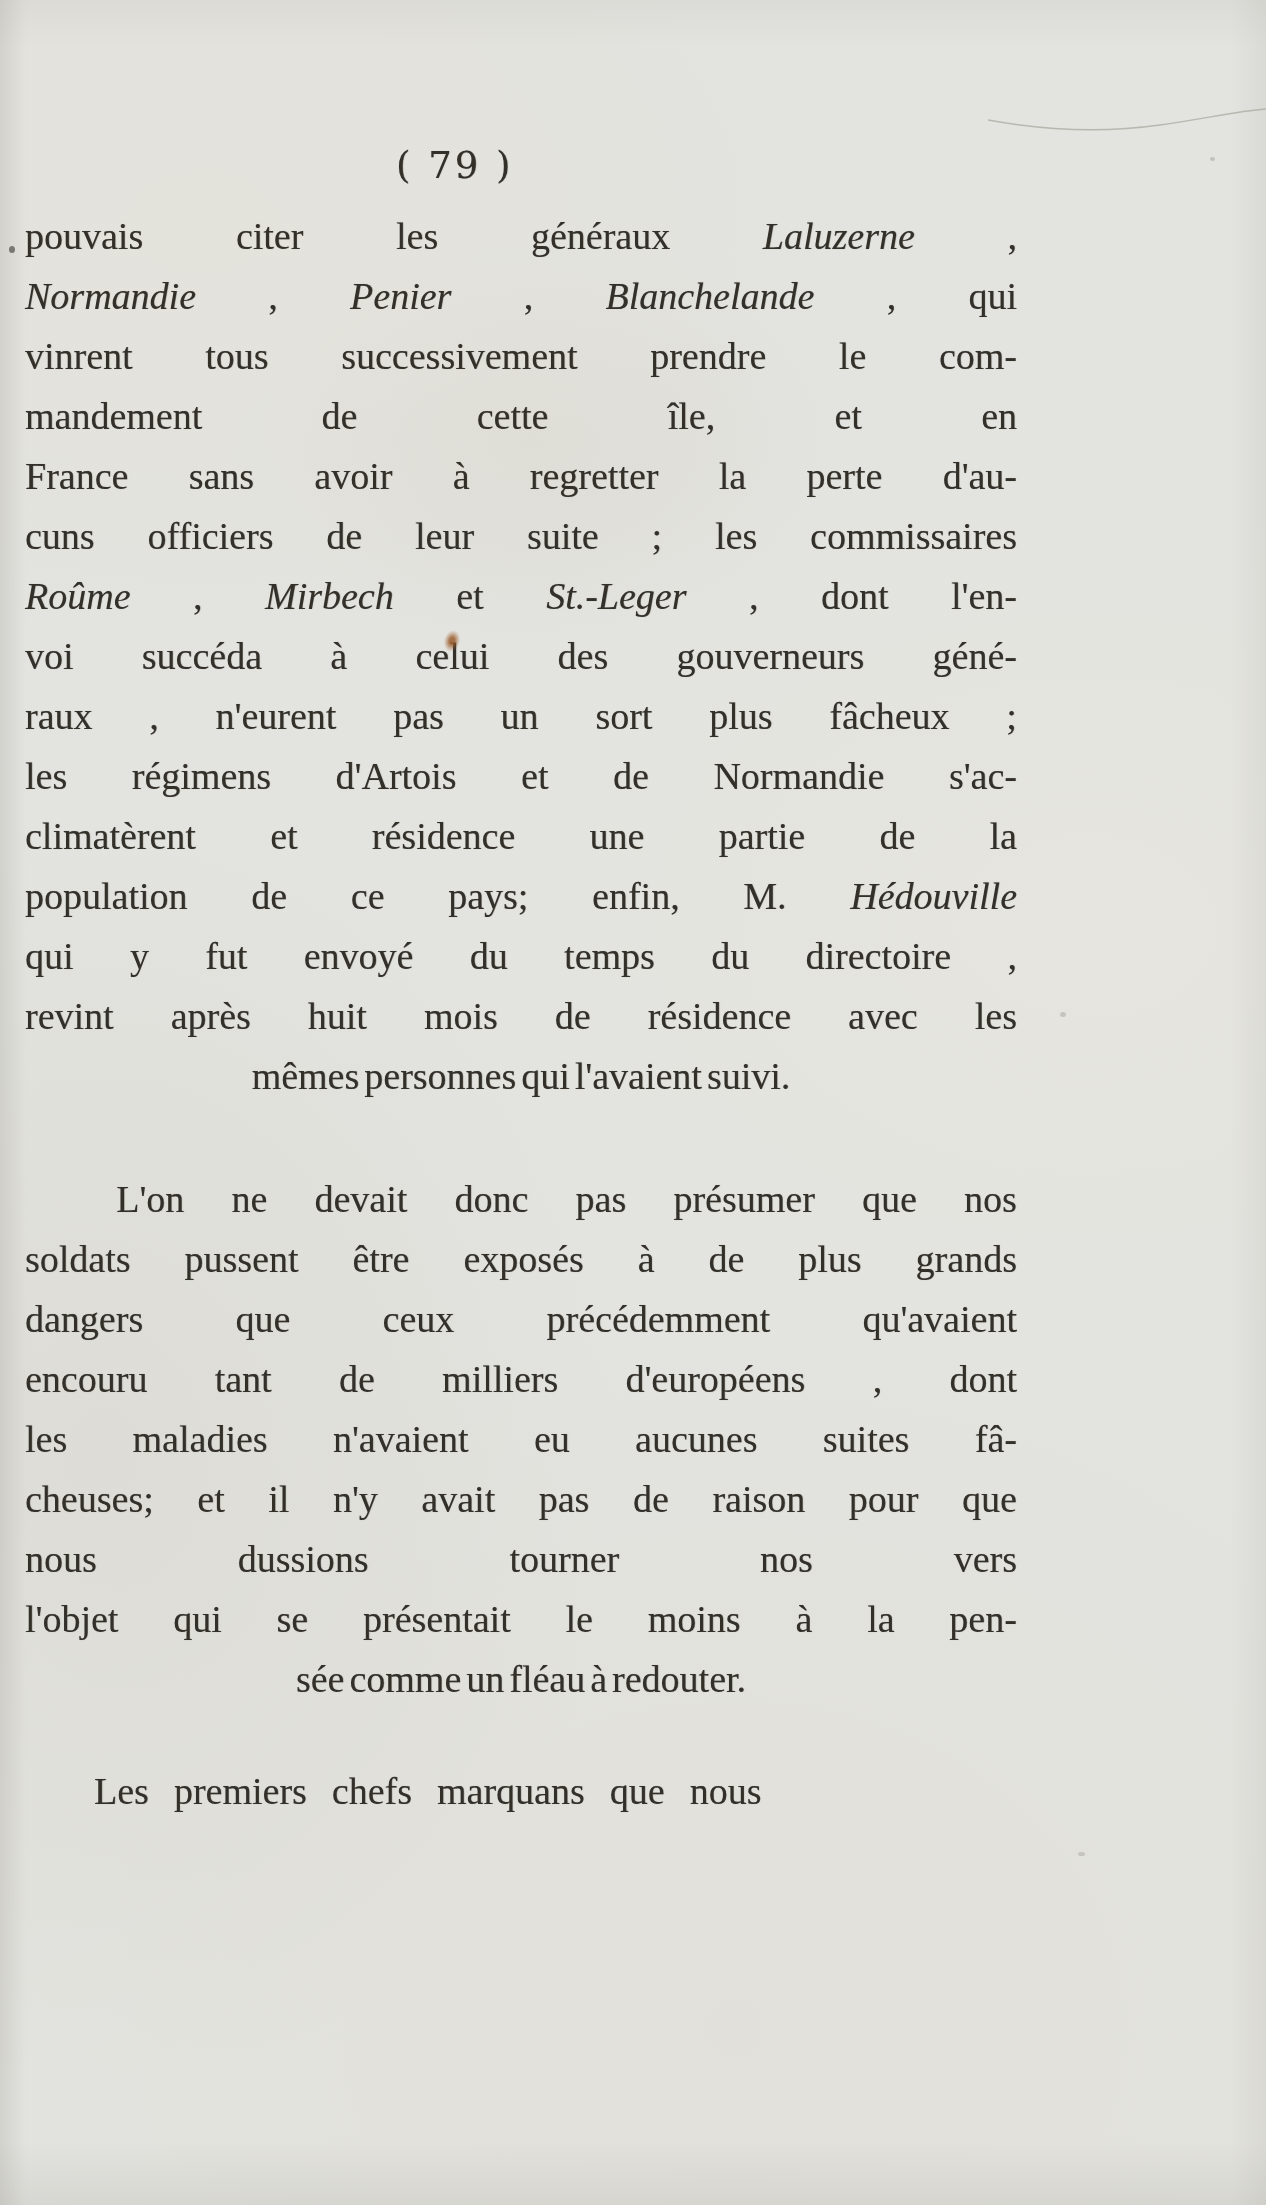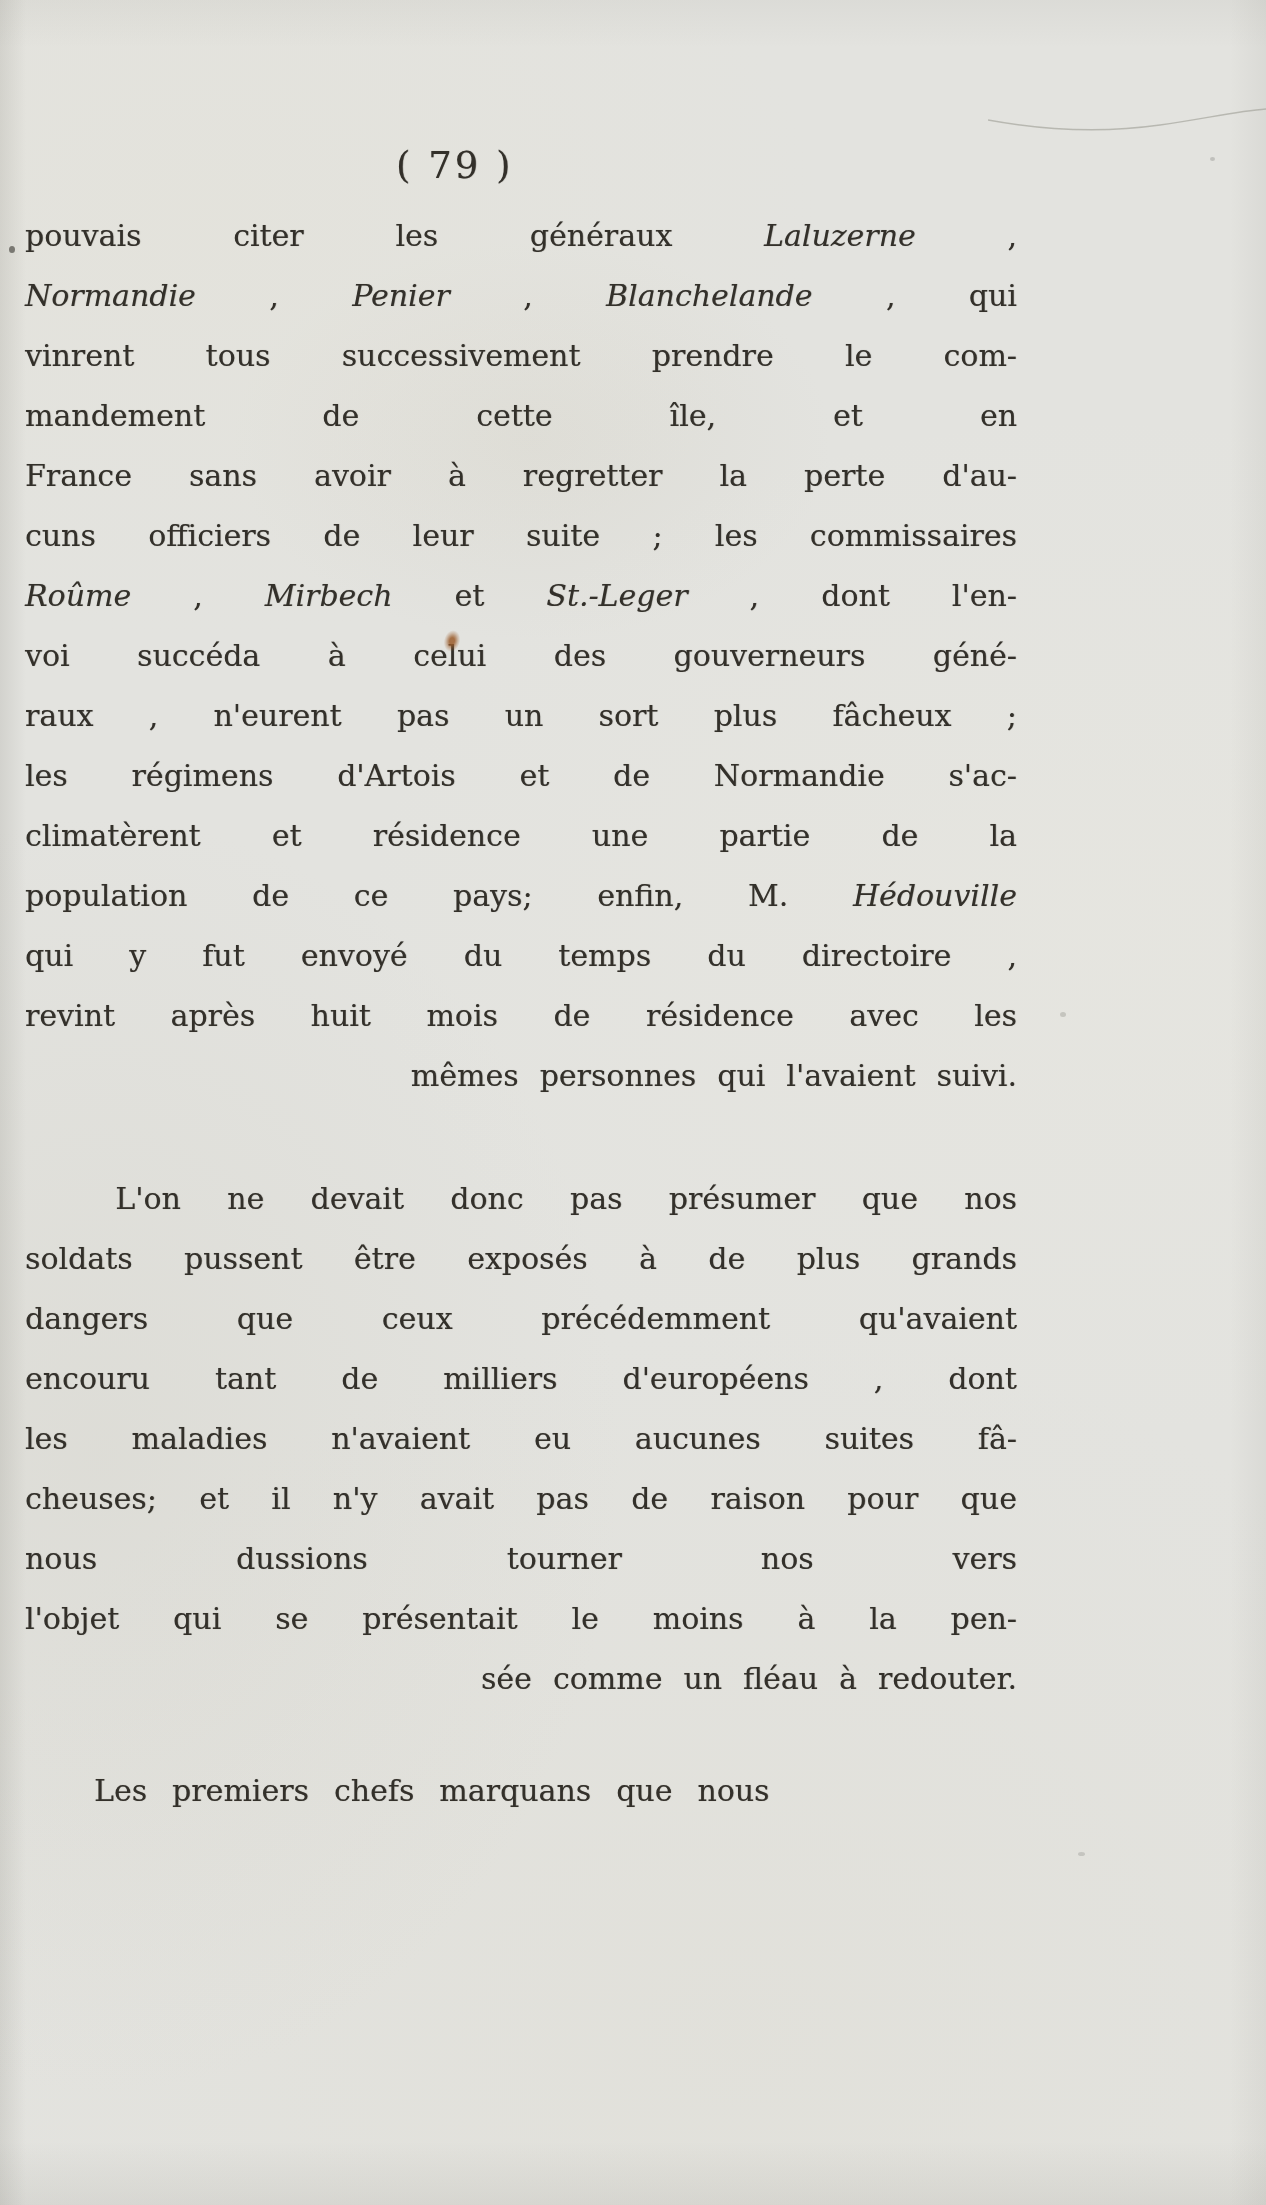--- a/index.html
+++ b/index.html
@@ -25,30 +25,31 @@
   }
   #header {
     position:absolute; left:396px; top:142px;
     font-size:37px; line-height:48px;
     letter-spacing:3px;
     white-space:pre;
     text-shadow:.4px .4px .7px rgba(45,42,36,.45);
   }
   #text-column {
     position:absolute; left:25px; top:206px; width:992px;
-    font-size:30px;
+    font-size:38px;
     text-shadow:.4px .4px .7px rgba(45,42,36,.45);
+    font-family:Liberation Serif, serif;
   }
   .para { position:relative; }
   .line {
     display:flex; justify-content:space-between;
     height:60px; line-height:60px;
     white-space:pre;
   }
-  .line.no-just { justify-content:flex-end; gap:21px; }
+  .line.no-just { justify-content:center; gap:5px; }
   .line.wide    { justify-content:flex-start; gap:25px; }
   .line.indent::before { content:""; display:block; width:44px; flex:0 0 44px; }
   .w  { display:block; }
   .it { font-style:italic; }
   
   #ink-stain {
     position:absolute; left:444px; top:630px; width:16px; height:22px;
     border-radius:50% 46% 55% 50%;
     background:radial-gradient(closest-side, var(--stain,#9a5b2a) 30%, rgba(154,91,42,.35) 72%, rgba(154,91,42,0));
     transform:rotate(14deg);

